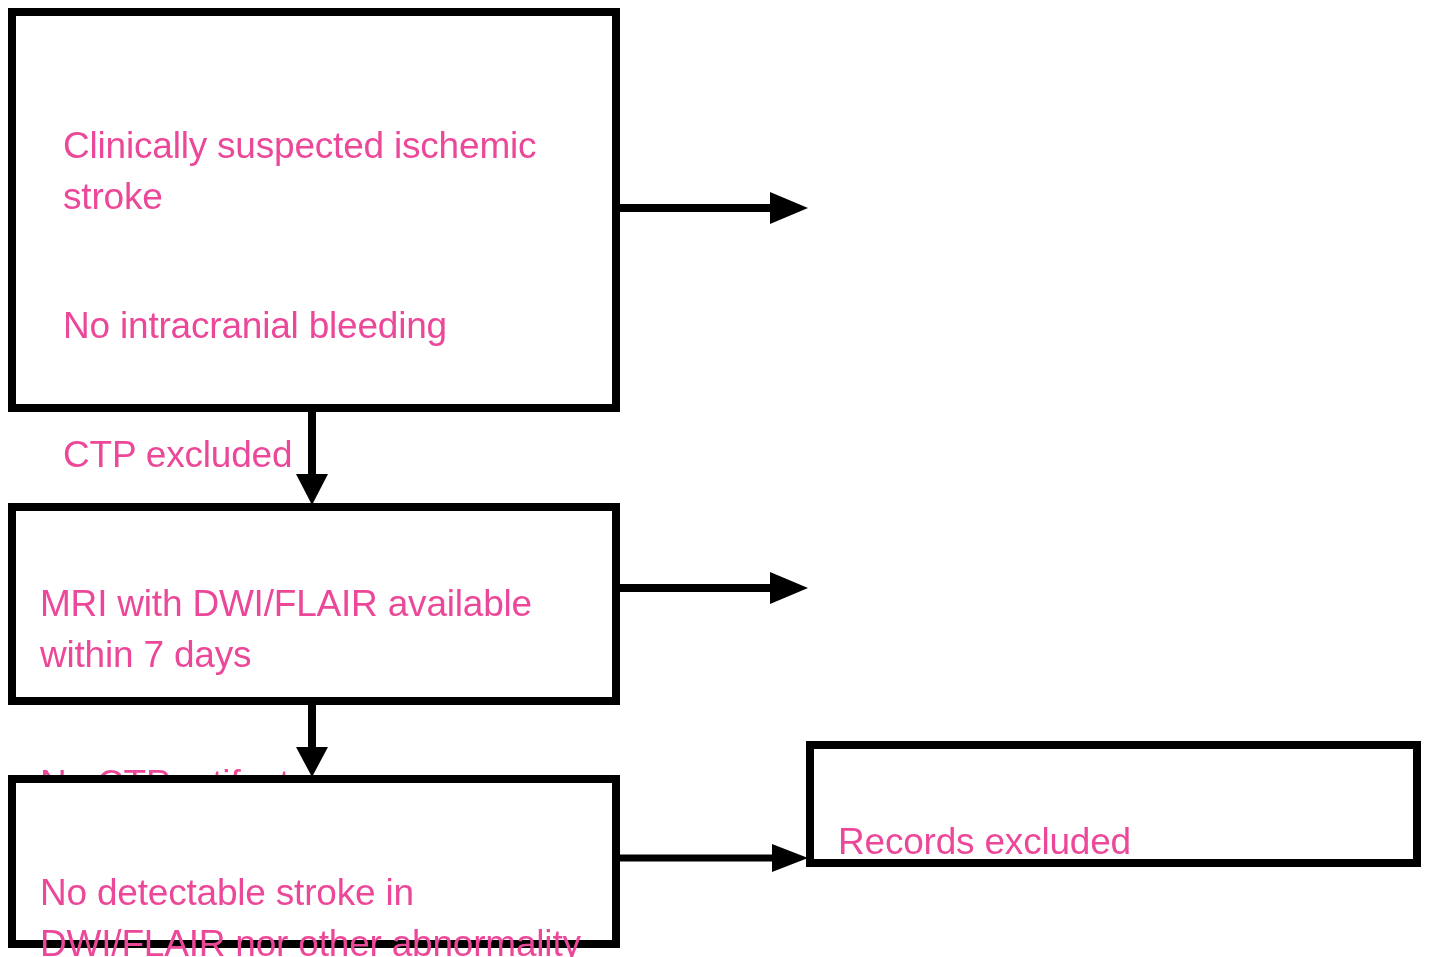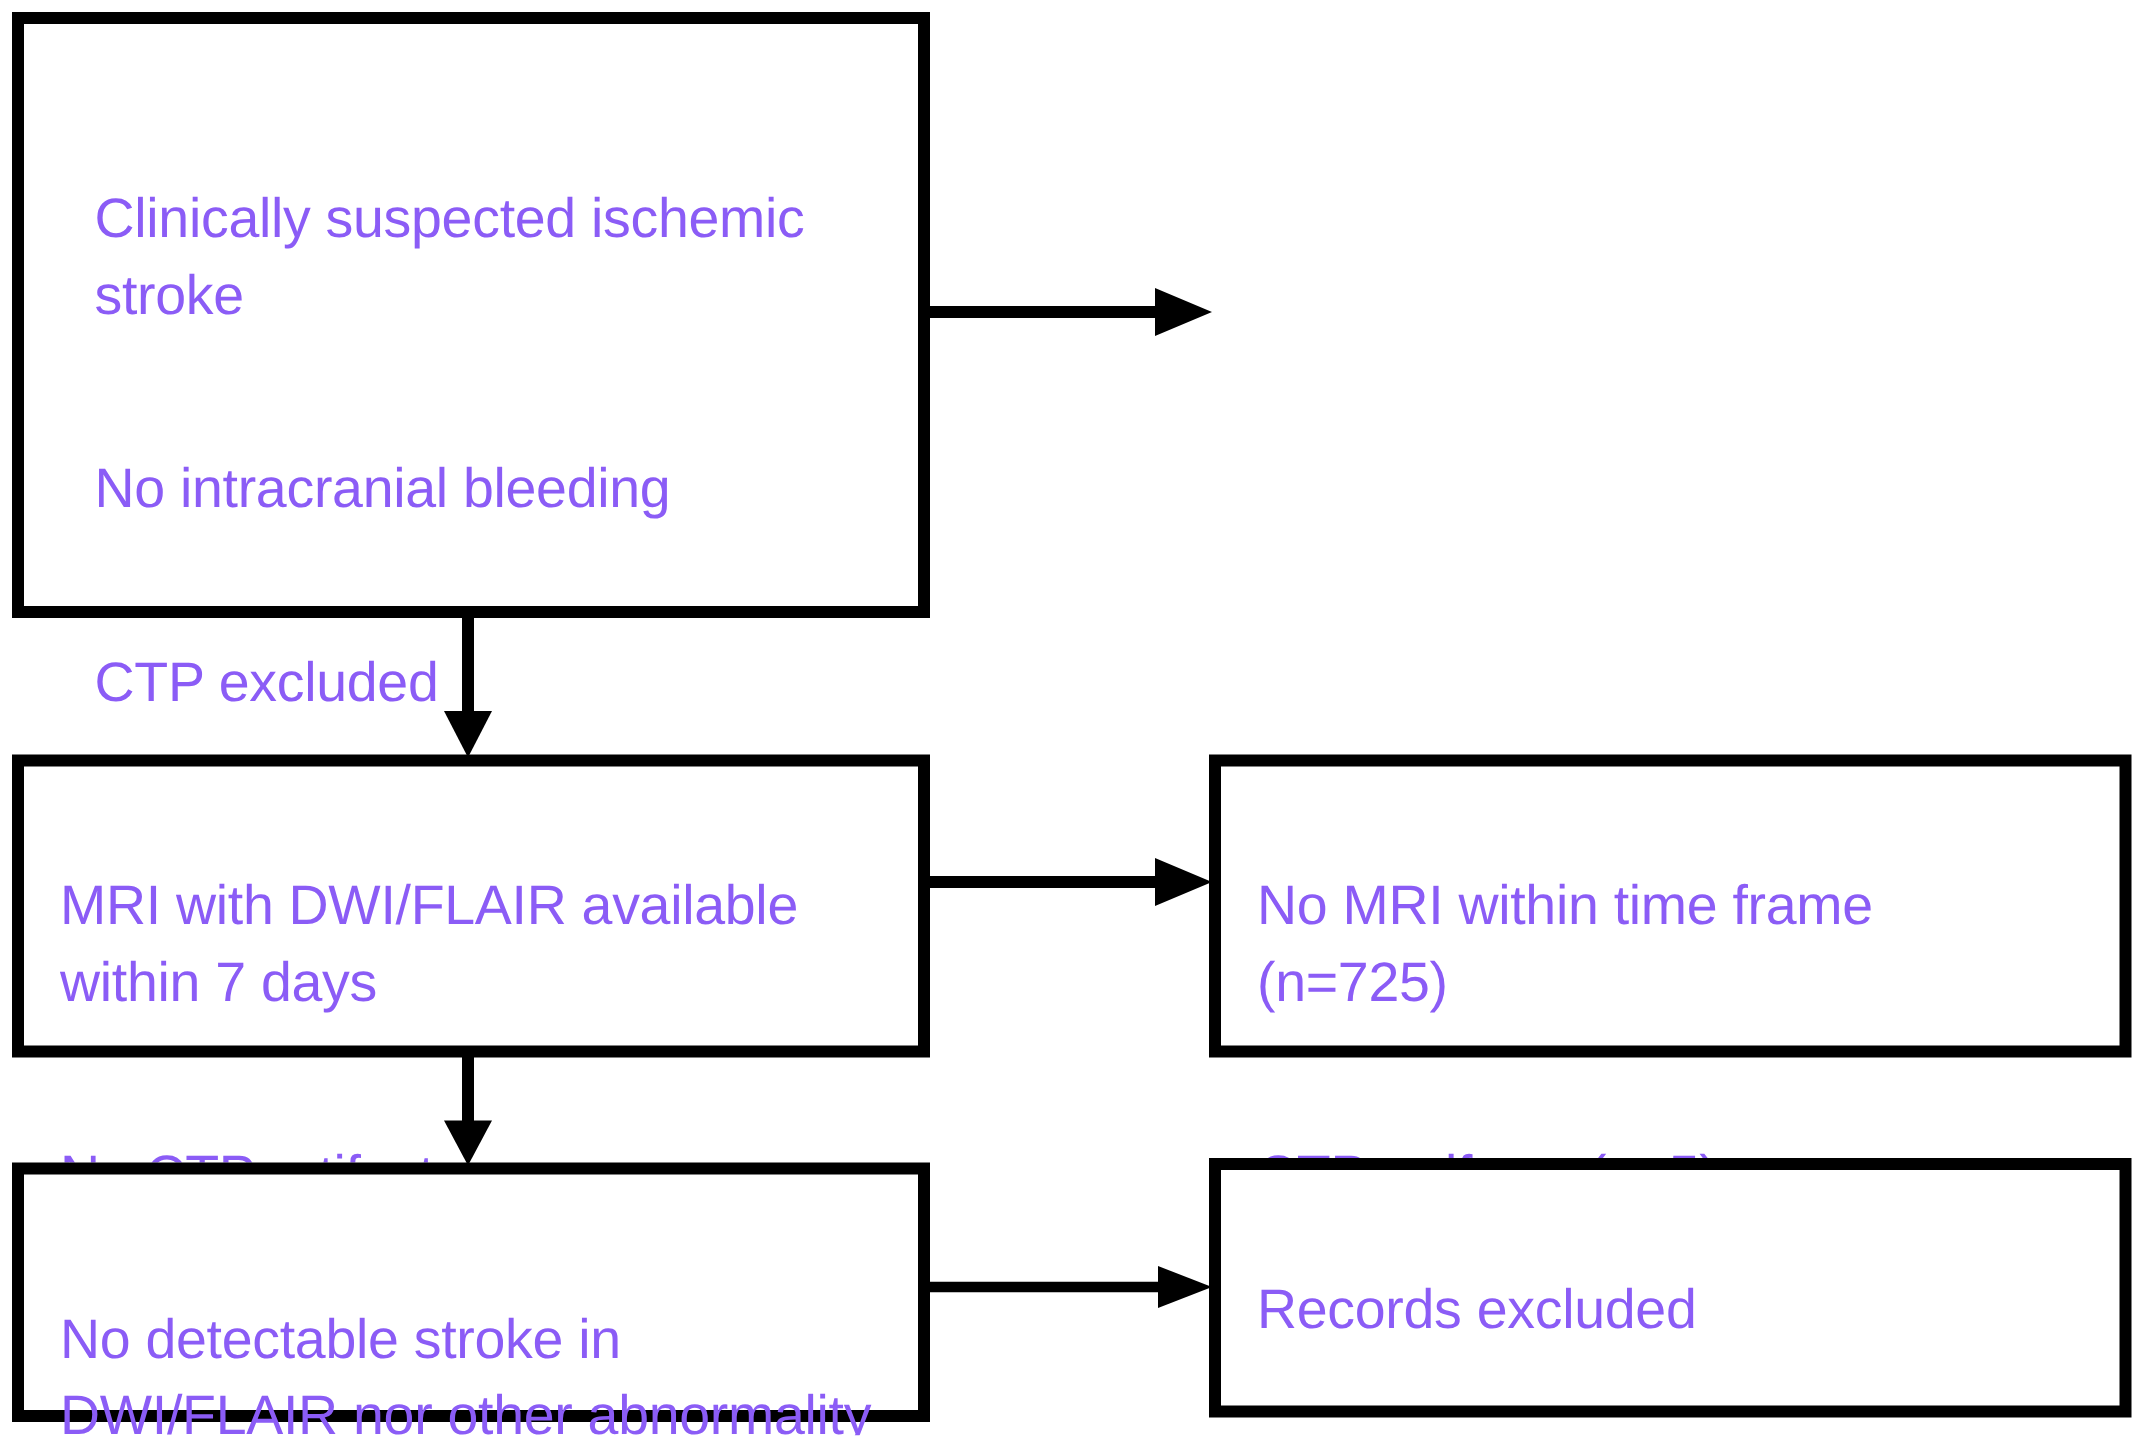--- a/index.html
+++ b/index.html
@@ -18,21 +18,21 @@
     overflow: hidden;
   }
   .node {
     position: absolute;
     box-sizing: border-box;
     background: #ffffff;
     border: 8px solid #000000;
   }
   .node-text {
     position: absolute;
-    color: #8b5cf6;
+    color: #ec4899;
     font-size: 37px;
     line-height: 51px;
     white-space: pre-line;
     letter-spacing: -0.2px;
   }
   .para {
     margin: 0;
   }
   .para + .para {
     margin-top: 27px;
@@ -61,36 +61,29 @@
 
 
   <div class="node" style="left:8px; top:503px; width:612px; height:202px;padding-left:35px;">
     <div class="node-text" style="left:24px; top:16px; width:580px;">
       <p class="para">MRI with DWI/FLAIR available
 within 7 days</p>
       <p class="para">No CTP artifacts</p>
     </div>
   </div>
 
-  <div class="node" style="left:806px; top:503px; width:615px; height:202px;">
-    <div class="node-text" style="left:24px; top:16px; width:570px;">
-      <p class="para">No MRI within time frame
-(n=725)</p>
-      <p class="para">CTP artifacts (n=5)</p>
-    </div>
-  </div>
 
   <div class="node" style="left:8px; top:775px; width:612px; height:173px;">
     <div class="node-text" style="left:24px; top:33px; width:585px;">
       <p class="para">No detectable stroke in
 DWI/FLAIR nor other abnormality</p>
     </div>
   </div>
 
-  <div class="node" style="left:806px; top:772px; width:615px; height:173px;">
+  <div class="node" style="left:806px; top:741px; width:615px; height:126px;">
     <div class="node-text" style="left:24px; top:16px; width:570px;">
       <p class="para">Records excluded</p>
       
     </div>
   </div>
 
   <div class="arrow" style="left:618px; top:190px; width:192px; height:36px;">
     <svg width="192" height="36" viewBox="0 0 192 36" xmlns="http://www.w3.org/2000/svg">
       <line x1="0" y1="18" x2="158" y2="18" stroke="#000000" stroke-width="8"></line>
       <polygon points="152,2 190,18 152,34" fill="#000000"></polygon>

